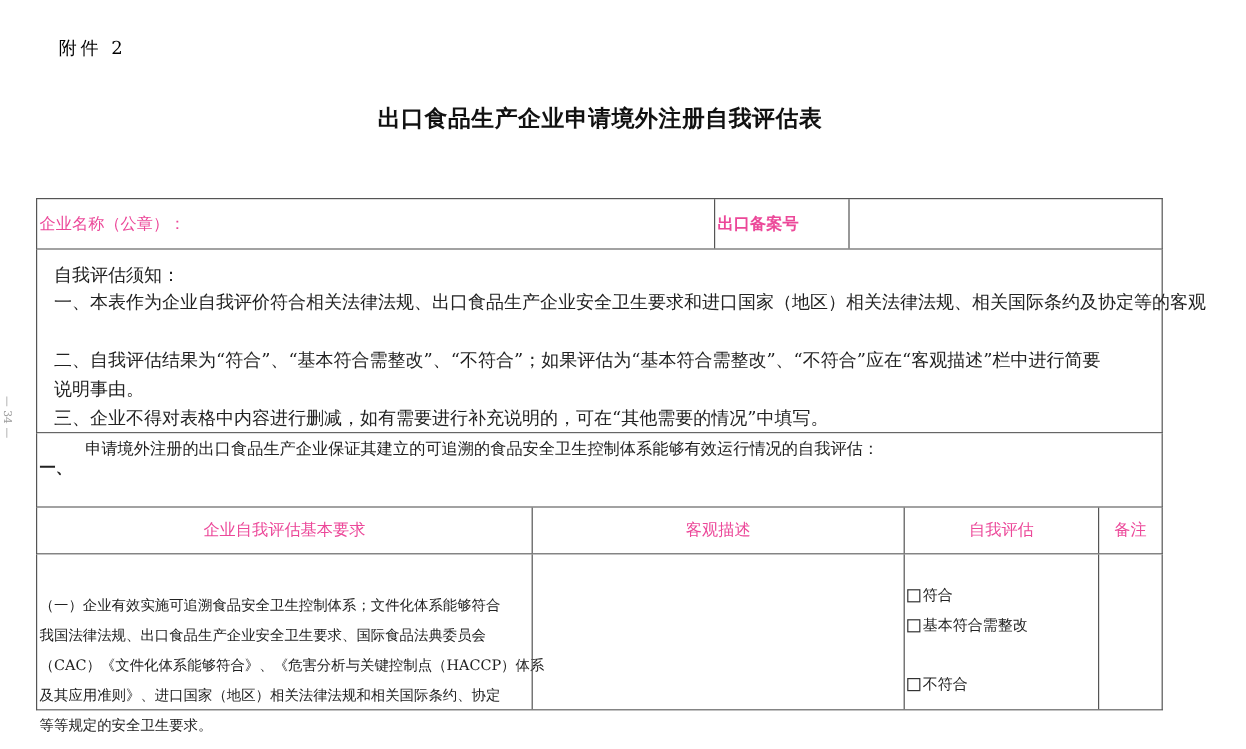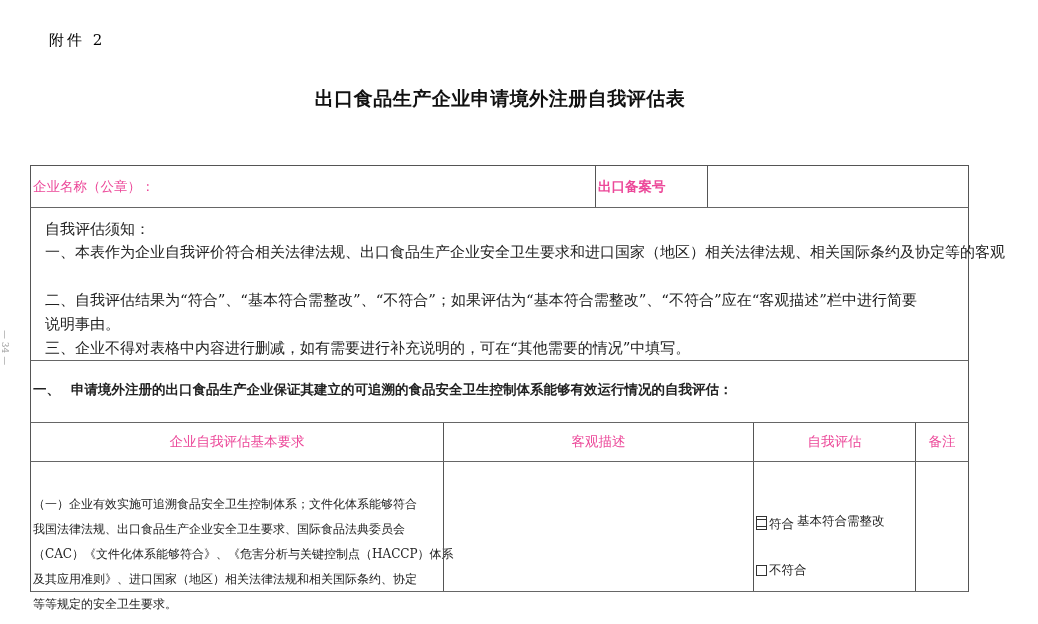--- a/index.html
+++ b/index.html
@@ -49,45 +49,45 @@
   <div class="row notes-row">
     <div class="line" style="top:12px;">自我评估须知：</div>
     <div class="line" style="top:35px;">一、本表作为企业自我评价符合相关法律法规、出口食品生产企业安全卫生要求和进口国家（地区）相关法律法规、相关国际条约及协定等的客观</div>
     <div class="line" style="top:83px;">二、自我评估结果为“符合”、“基本符合需整改”、“不符合”；如果评估为“基本符合需整改”、“不符合”应在“客观描述”栏中进行简要</div>
     <div class="line" style="top:107px;">说明事由。</div>
     <div class="line" style="top:131px;">三、企业不得对表格中内容进行删减，如有需要进行补充说明的，可在“其他需要的情况”中填写。</div>
   </div>
 
   <div class="row section-row">
     <div style="position:absolute; left:2px; top:20px; font-size:13.5px; font-weight:bold;">一、</div>
-    <div style="position:absolute; left:40px; top:20px; font-size:13.5px; font-weight:bold; white-space:nowrap;">申请境外注册的出口食品生产企业保证其建立的可追溯的食品安全卫生控制体系能够有效运行情况的自我评估：</div>
+    <div style="position:absolute; left:40px; top:4px; font-size:13.5px; font-weight:normal; white-space:nowrap;">申请境外注册的出口食品生产企业保证其建立的可追溯的食品安全卫生控制体系能够有效运行情况的自我评估：</div>
   </div>
 
   <div class="row header-row">
     <div class="cell txt14 center" style="left:0; width:412px;">企业自我评估基本要求</div>
     <div class="cell txt14 center vline" style="left:412px; width:310px;">客观描述</div>
     <div class="cell txt14 center vline" style="left:722px; width:162px;">自我评估</div>
     <div class="cell txt14 center vline" style="left:884px; right:0;">备注</div>
   </div>
 
   <div class="row item-row">
     <div class="cell item-text" style="left:0; width:412px;">
       <div style="top:6px;">（一）企业有效实施可追溯食品安全卫生控制体系；文件化体系能够符合</div>
       <div style="top:31px;">我国法律法规、出口食品生产企业安全卫生要求、国际食品法典委员会</div>
       <div style="top:56px;">（CAC）《文件化体系能够符合》、《危害分析与关键控制点（HACCP）体系</div>
       <div style="top:81px;">及其应用准则》、进口国家（地区）相关法律法规和相关国际条约、协定</div>
       <div style="top:106px;">等等规定的安全卫生要求。</div>
     </div>
     <div class="cell vline" style="left:412px; width:310px;"></div>
     <div class="cell vline" style="left:722px; width:162px;">
-      <div class="opt" style="top:26px;margin-top:28px;">
+      <div class="opt" style="top:26px;">
         <span class="box"></span>
         <span>符合</span>
       </div>
-      <div class="opt" style="top:51px;gap:28px;">
+      <div class="opt" style="top:51px;">
         <span class="box"></span>
         <span>基本符合需整改</span>
       </div>
       <div class="opt" style="top:60px;margin-top:40px;">
         <span class="box"></span>
         <span>不符合</span>
       </div>
     </div>
     <div class="cell vline" style="left:884px; right:0;"></div>
   </div>

